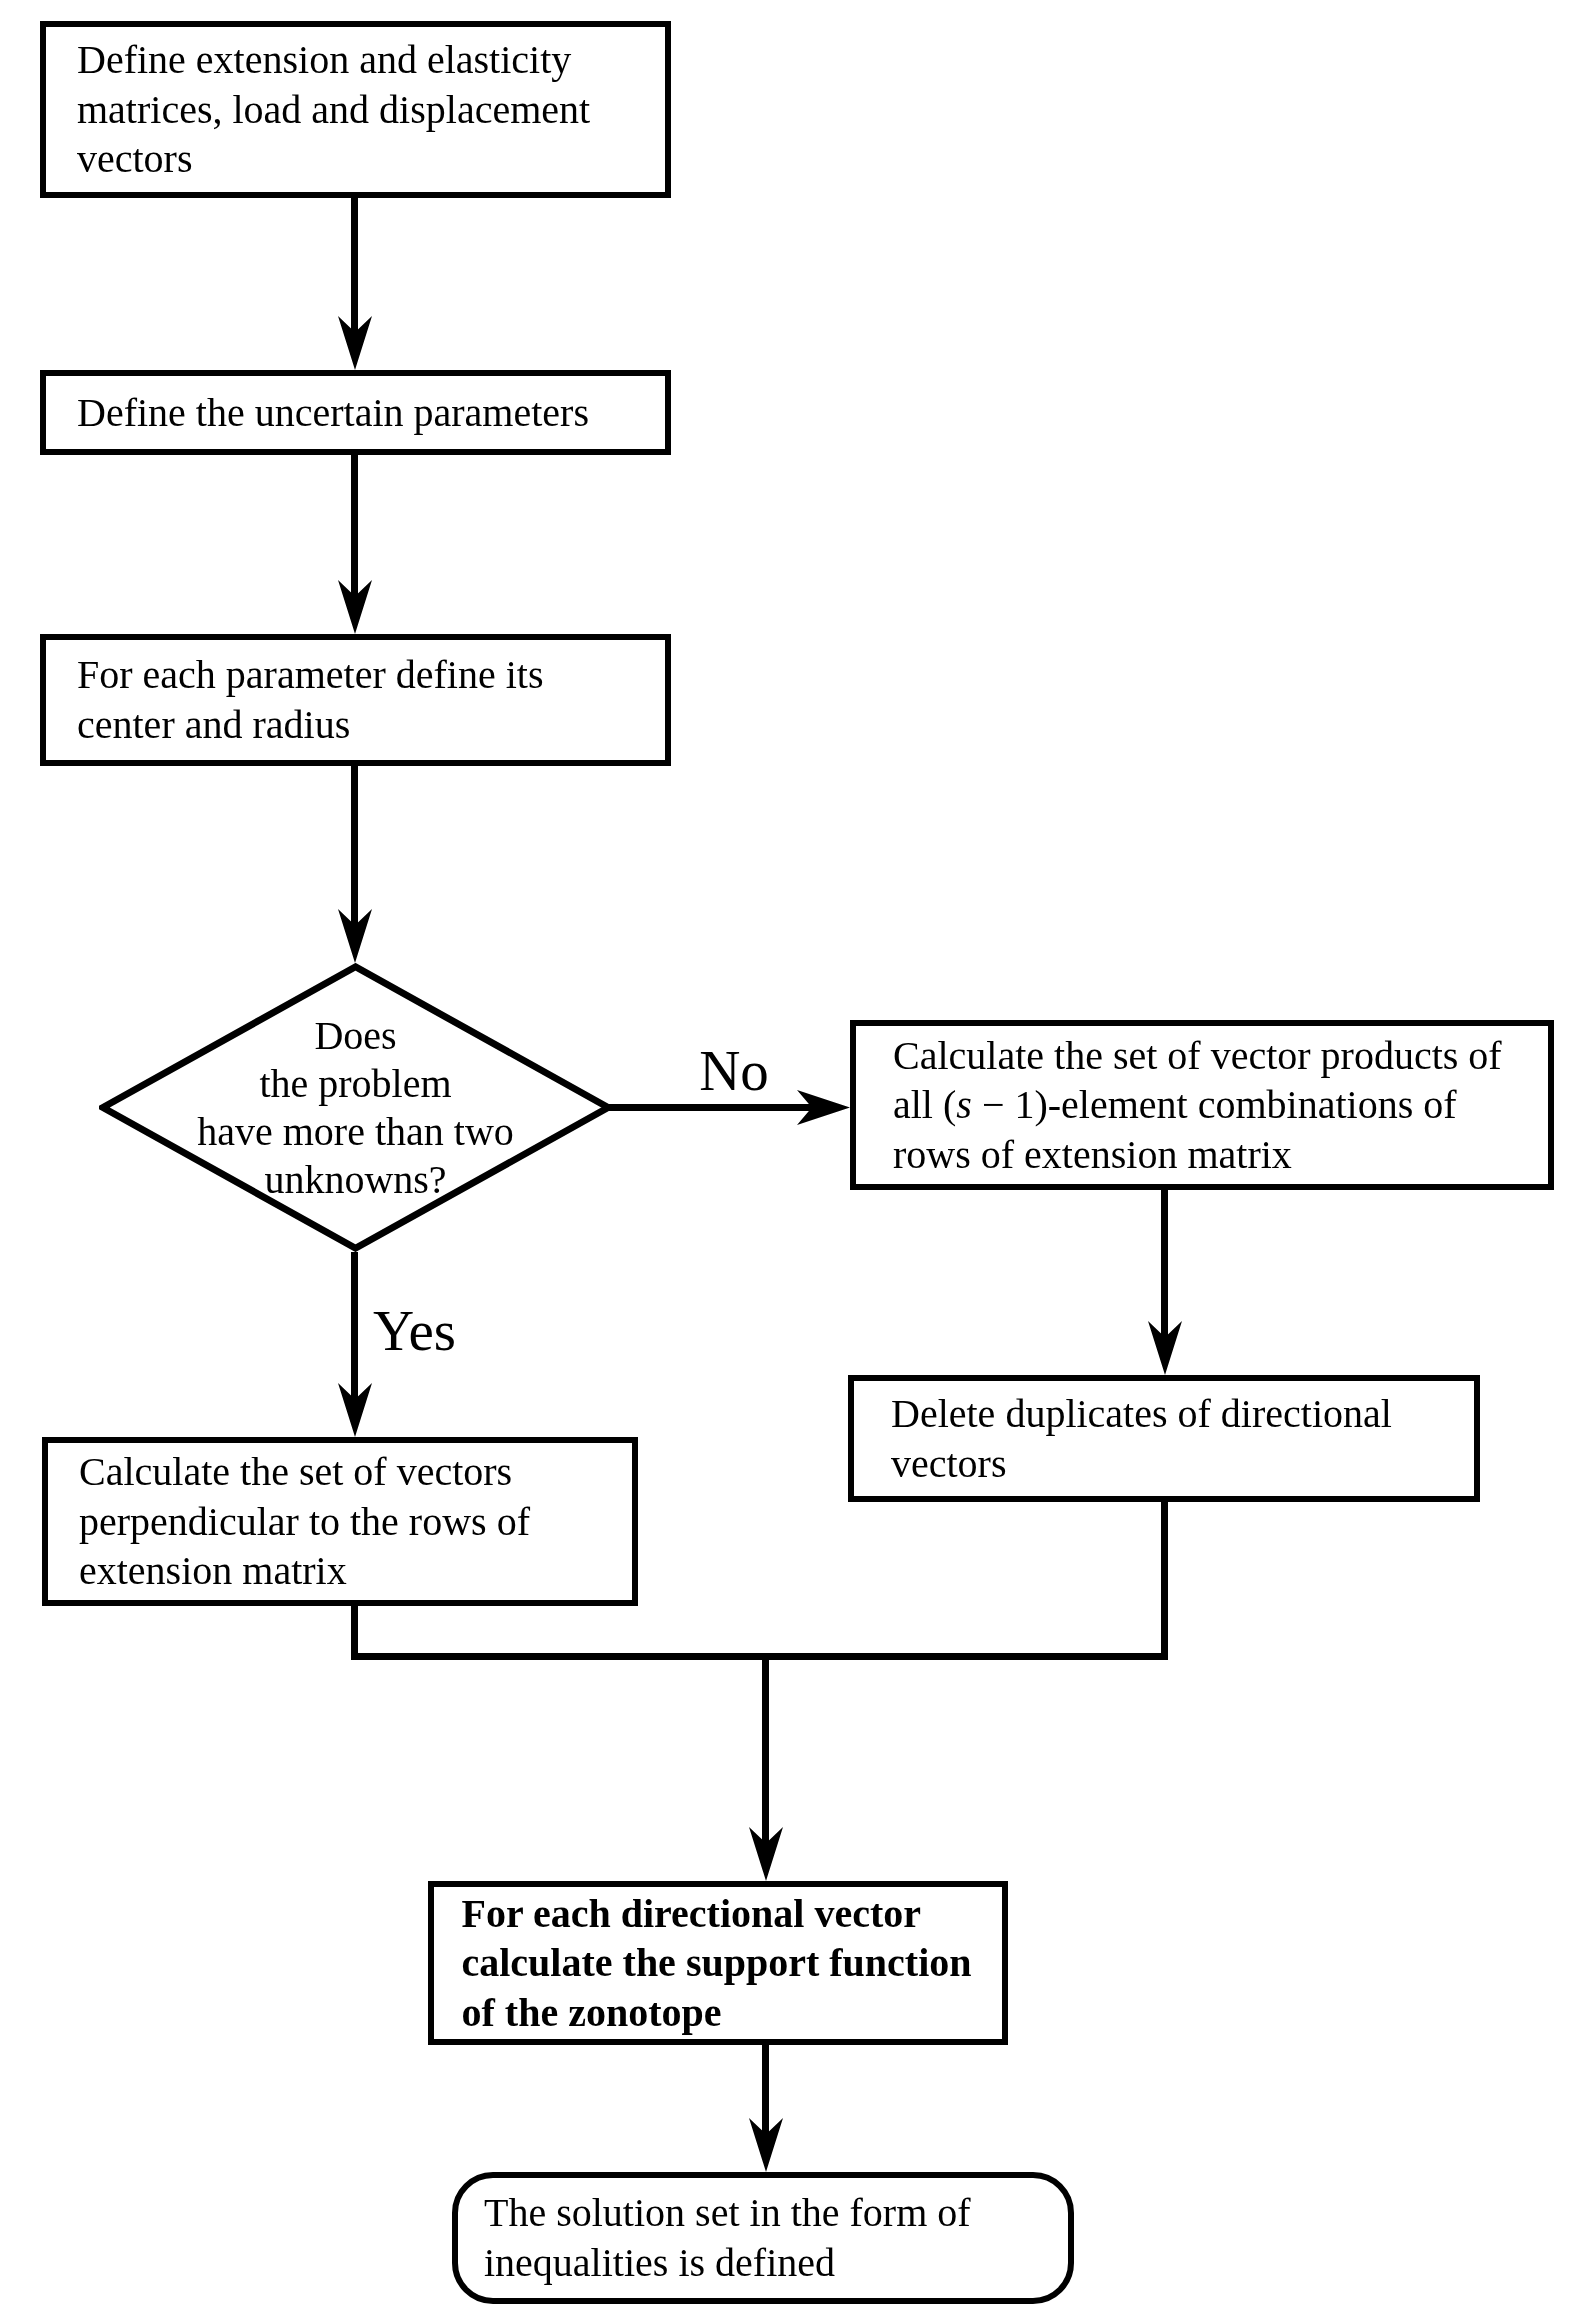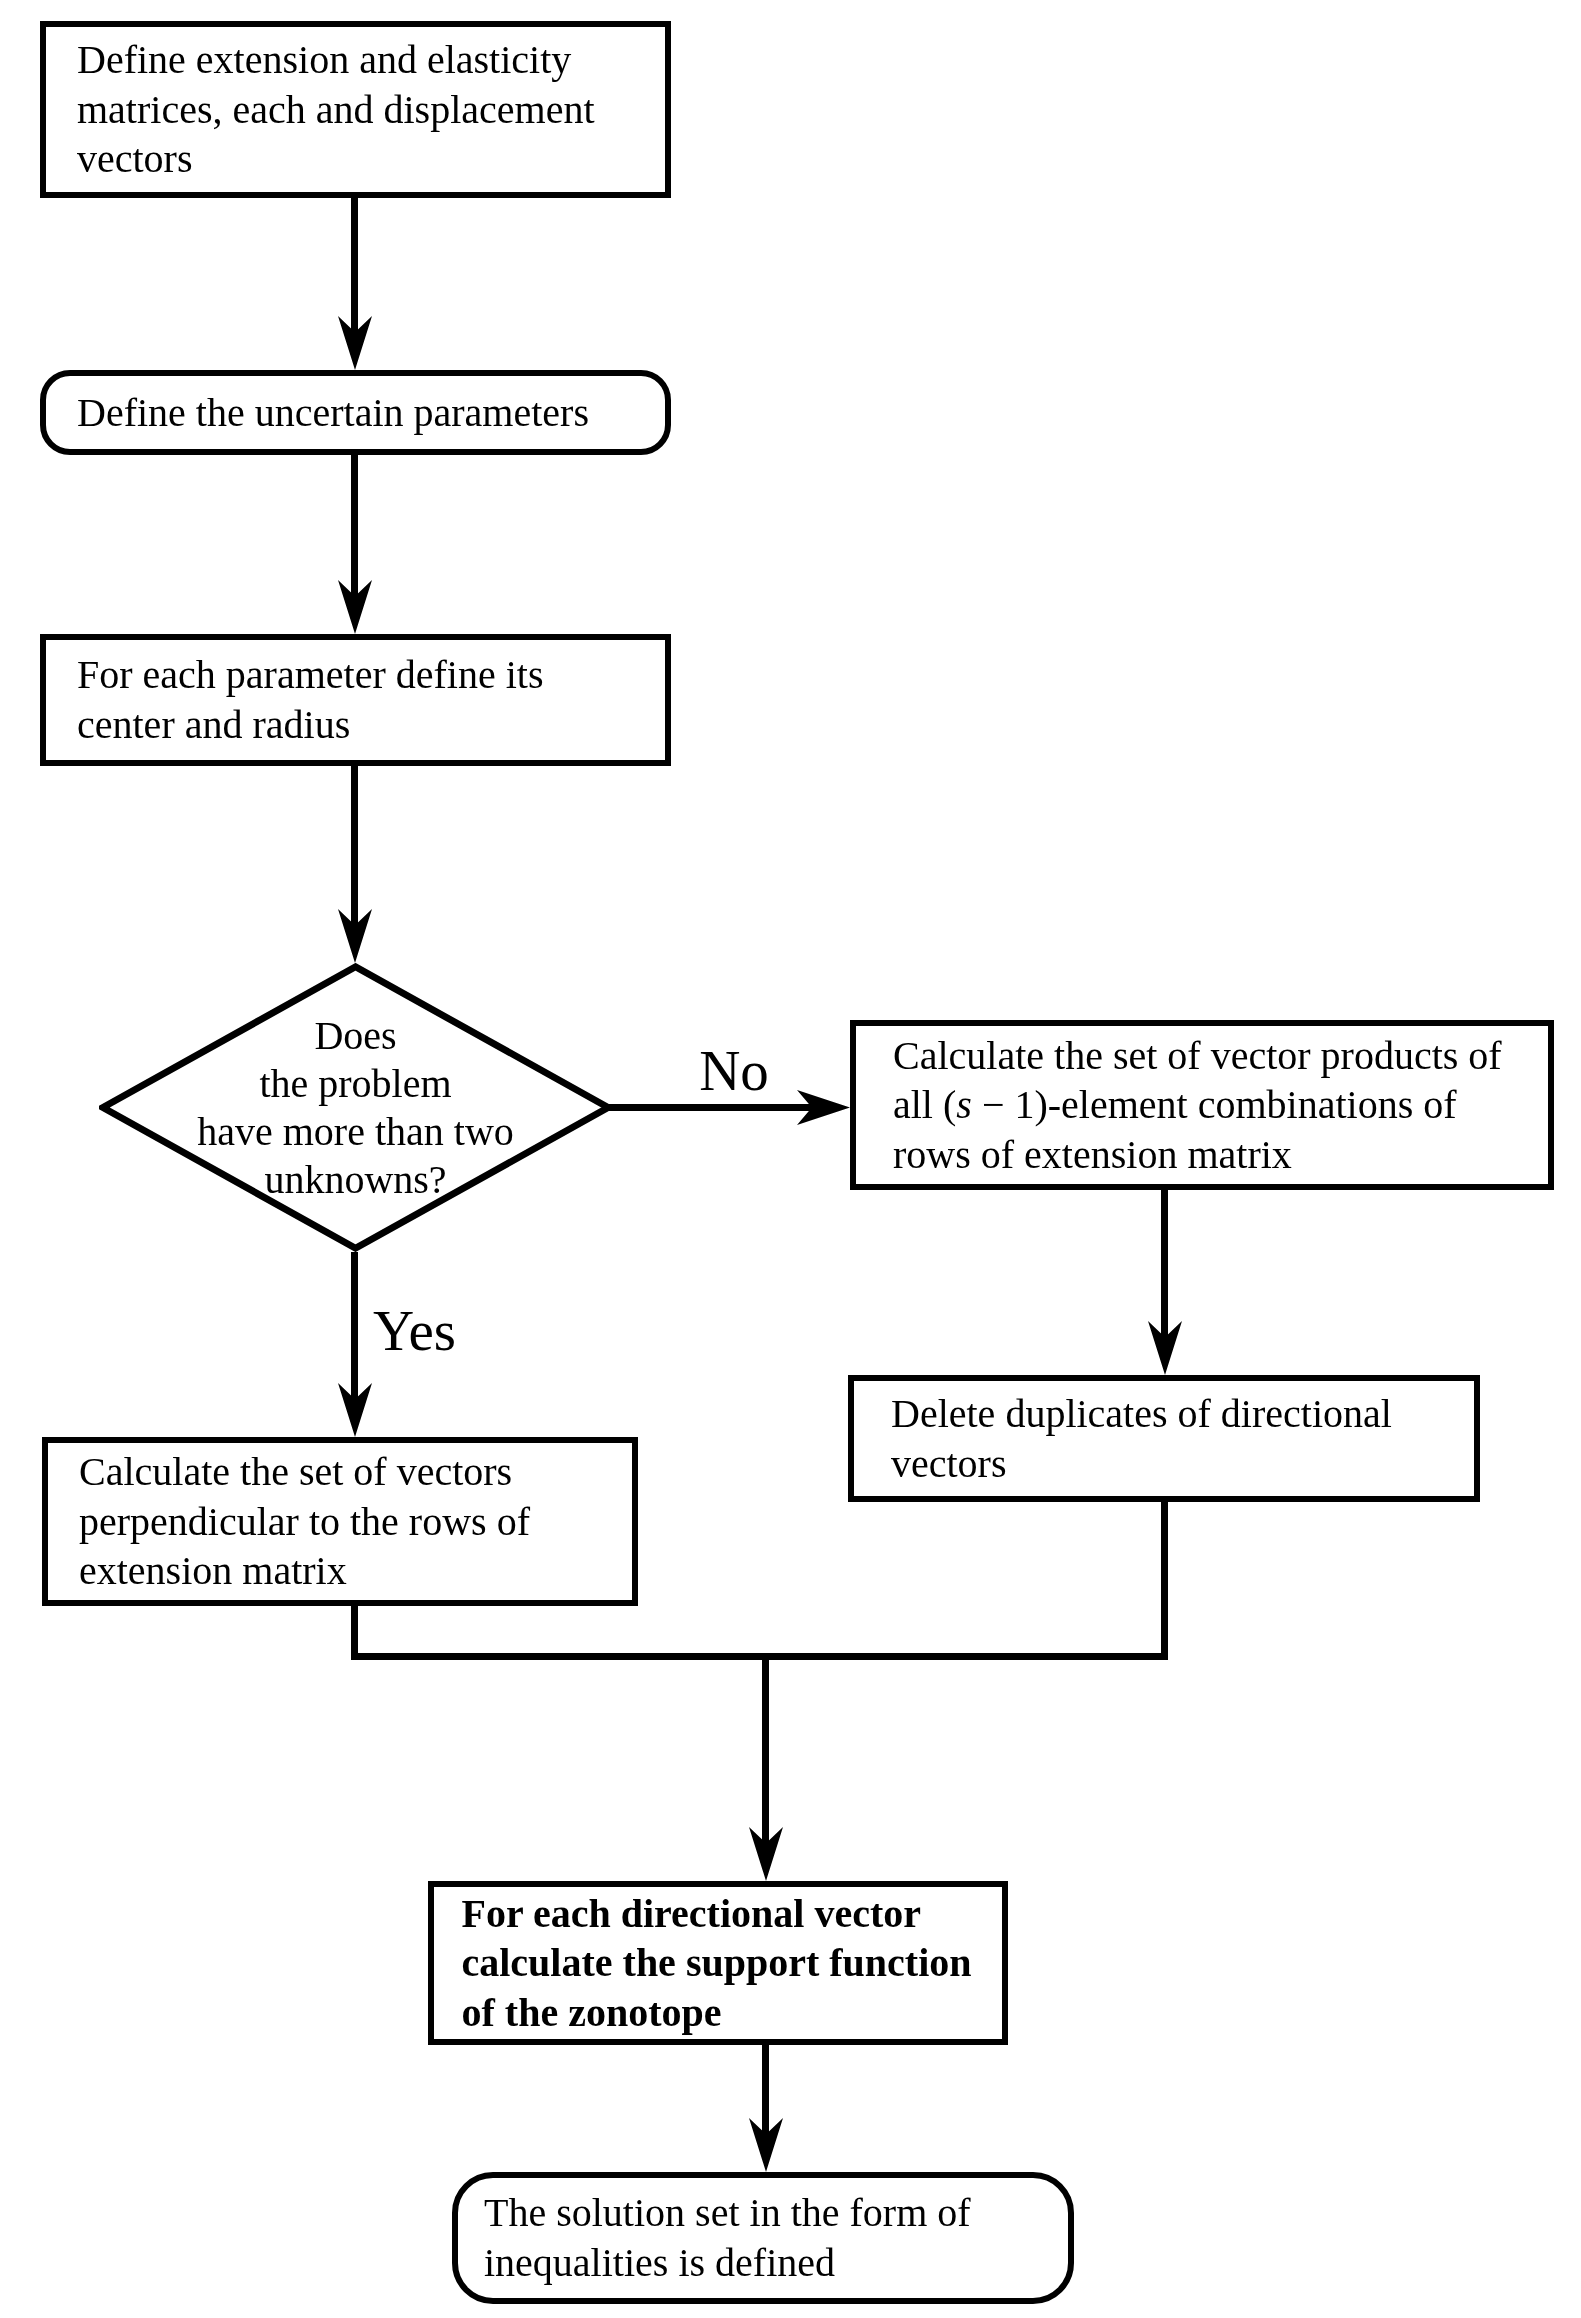--- a/index.html
+++ b/index.html
@@ -51,27 +51,27 @@
     font-size: 40px; line-height: 1.2;
   }
   .var { font-style: italic; }
 </style>
 </head>
 <body>
 
 <div class="canvas">
 
   <div class="node" style="left:40px; top:21px; width:631px; height:177px;">
-    <p>Define extension and elasticity matrices, each and displacement vectors</p>
+    <p>Define extension and elasticity matrices, load and displacement vectors</p>
   </div>
 
   <div class="vline" style="left:351px; top:198px; width:6.9px; height:137px;"></div>
   <div class="head head-down" style="left:338px; top:316px;"></div>
 
-  <div class="node nowrap" style="left:40px; top:370px; width:631px; height:85px;border-radius:30px;">
+  <div class="node nowrap" style="left:40px; top:370px; width:631px; height:85px;">
     <p>Define the uncertain parameters</p>
   </div>
 
   <div class="vline" style="left:351px; top:454px; width:6.9px; height:145px;"></div>
   <div class="head head-down" style="left:338px; top:580px;"></div>
 
   <div class="node" style="left:40px; top:634px; width:631px; height:132px;">
     <p>For each parameter define its center and radius</p>
   </div>
 

